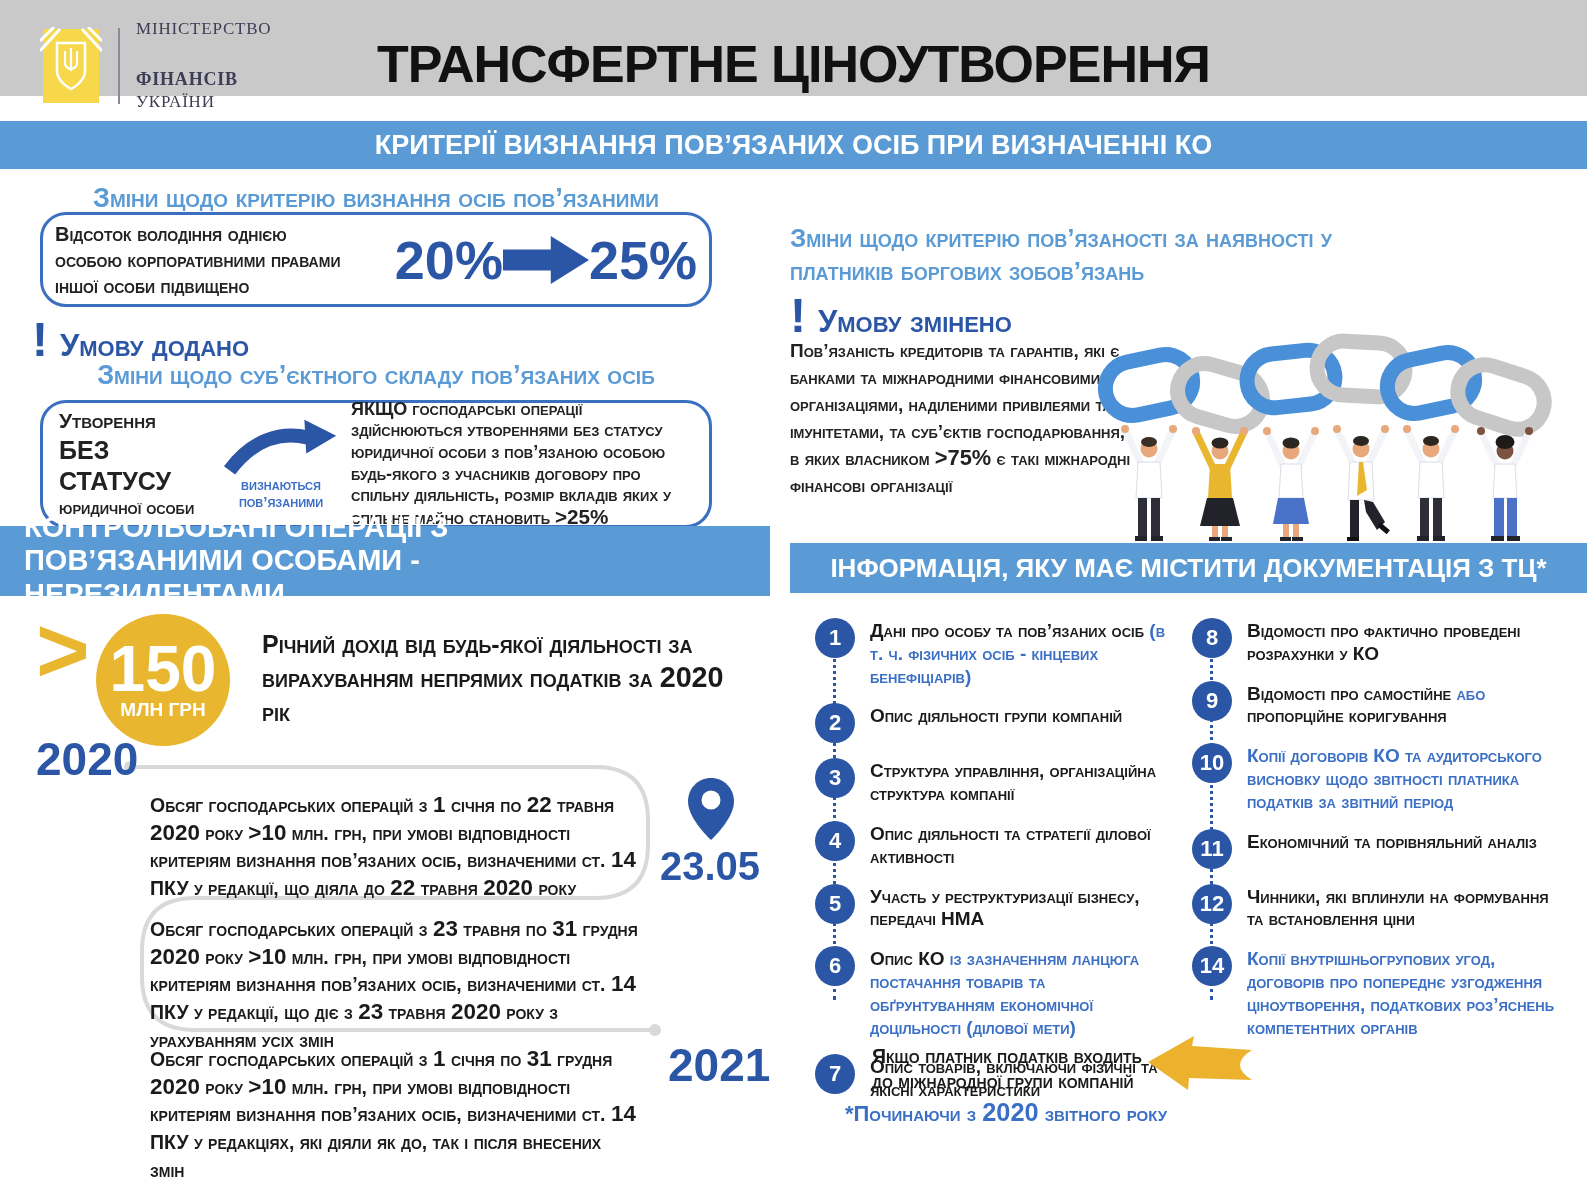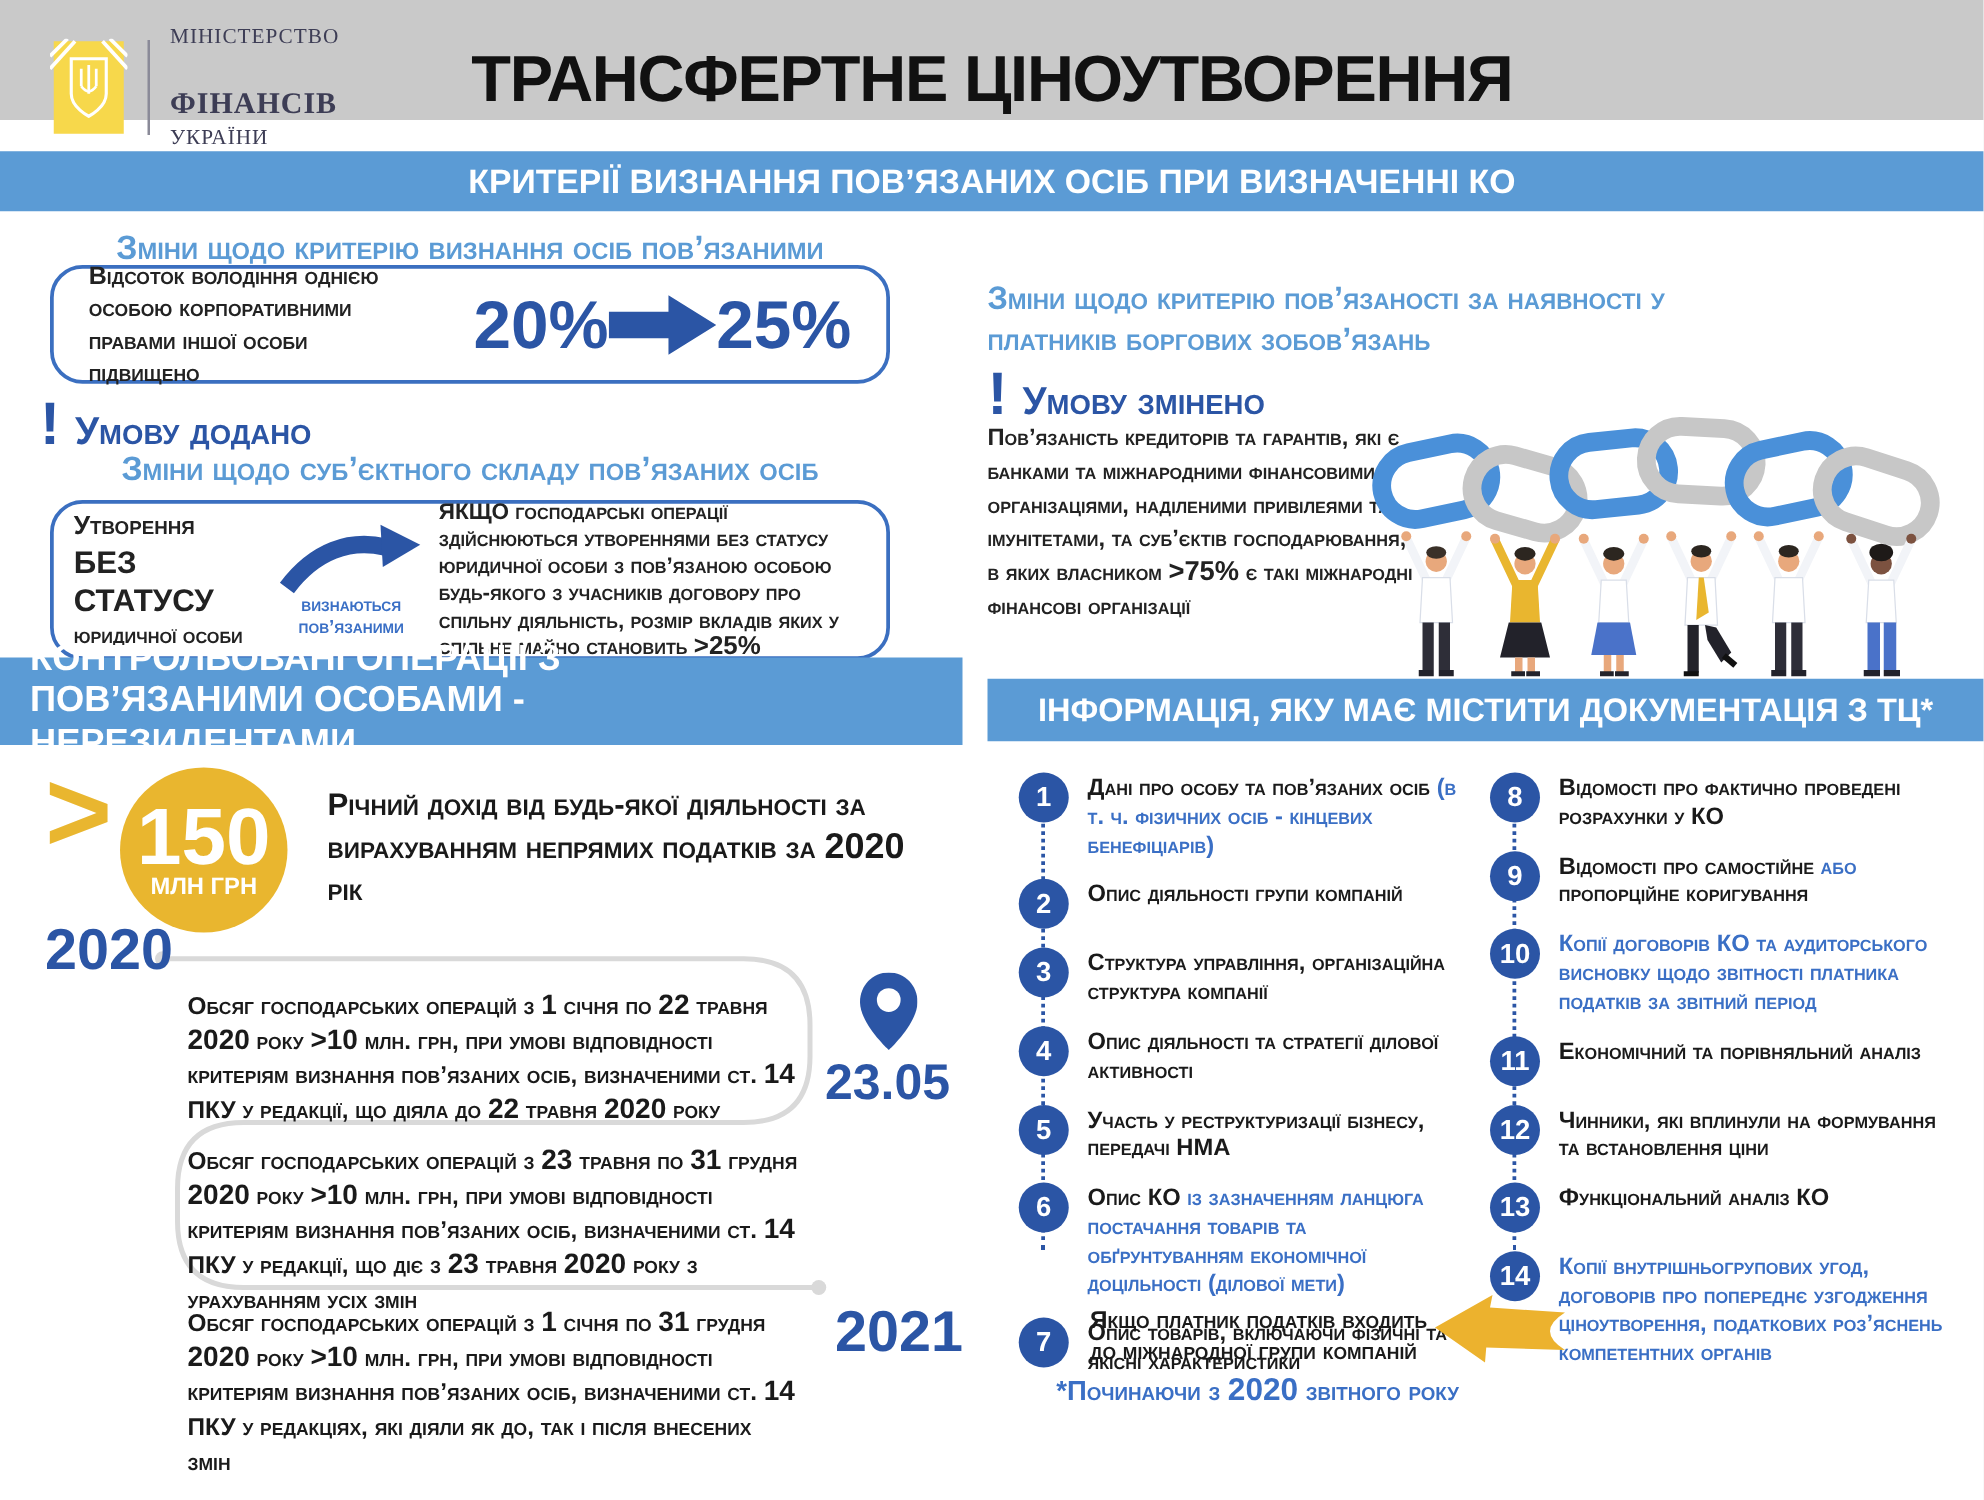--- a/index.html
+++ b/index.html
@@ -7,32 +7,32 @@
         font-family:"Liberation Sans","DejaVu Sans",sans-serif;color:#1e1e1e;}
   .sc{font-variant:small-caps;}
   b.nm{font-size:1.15em;line-height:1;font-weight:800;}
 
   
   .header{position:absolute;left:0;top:0;width:1587px;height:96px;background:#c9c9c9;}
   .logo-block{position:absolute;left:40px;top:18px;display:flex;align-items:center;gap:16px;}
   .logo-divider{width:2px;height:76px;background:#8a8a98;}
   .ministry{font-family:"Liberation Serif","DejaVu Serif",serif;color:#3d3d55;line-height:1.3;letter-spacing:.8px;}
   .ministry .m1,.ministry .m3{font-size:17px;}
-  .ministry .m2{font-size:24px;font-weight:bold;margin-top:28px;}
+  .ministry .m2{font-size:18px;font-weight:bold;margin-top:28px;}
   .page-title{position:absolute;left:0;right:0;top:34px;text-align:center;font-size:52px;font-weight:800;color:#111;letter-spacing:-1px;}
 
   
   .banner{position:absolute;left:0;top:121px;width:1587px;height:48px;background:#5b9bd5;color:#fff;
           font-size:27px;font-weight:800;text-align:center;line-height:48px;}
 
   
   .sec-title{position:absolute;color:#5b9bd5;font-weight:800;text-align:center;font-size:27px;}
   .sec1-title{left:40px;width:672px;top:183px;}
   .box{position:absolute;border:3px solid #3b6fc0;border-radius:26px;box-sizing:border-box;display:flex;align-items:center;background:#fff;}
-  .box1{left:40px;top:212px;width:672px;height:95px;padding:0 28px;}
+  .box1{left:40px;top:212px;width:672px;height:95px;padding:0 12px;}
   .box1-text{width:300px;font-size:20px;font-weight:800;line-height:1.3;color:#222;}
   .pct-row{flex:1;display:flex;align-items:center;justify-content:space-evenly;margin-left:43px;}
   .pct{font-size:54px;font-weight:800;color:#2b55a5;}
   .cond{position:absolute;display:flex;align-items:baseline;gap:12px;color:#2b55a5;}
   .cond .excl{font-size:48px;font-weight:800;}
   .cond .cond-label{font-size:31px;font-weight:800;}
   .cond-added{left:32px;top:312px;}
   .sec2-title{left:40px;width:672px;top:360px;}
   .box2{left:40px;top:400px;width:672px;height:128px;padding:8px 16px;gap:6px;}
   .box2-left{width:152px;text-align:left;color:#222;font-weight:800;line-height:1.25;}
@@ -336,24 +336,20 @@
       </div>
       <div class="doc-item">
         <div class="badge">11</div>
         <div class="item-text"><span>Економічний та порівняльний аналіз</span></div>
       </div>
       <div class="doc-item">
         <div class="badge">12</div>
         <div class="item-text"><span>Чинники, які вплинули на формування та встановлення ціни</span></div>
       </div>
       <div class="doc-item">
-        <div class="badge">13</div>
-        <div class="item-text"><span>Функціональний аналіз КО</span></div>
-      </div>
-      <div class="doc-item">
         <div class="badge">14</div>
         <div class="item-text"><span class="blue">Копії внутрішньогрупових угод, договорів про попереднє узгодження ціноутворення, податкових роз’яснень компетентних органів</span></div>
       </div>
     </div>
 
   <div class="mgk-note sc">Якщо платник податків входить до міжнародної групи компаній</div>
   <svg class="yellow-arrow" width="104" height="56" viewBox="0 0 104 56">
     <path d="M104,14 L44,10 L46,0 L0,26 L40,54 L41,42 L104,44 Q80,29 104,14 Z" fill="#ecb22e"></path>
   </svg>
   <div class="footnote sc">*Починаючи з <b class="nm">2020</b> звітного року</div>

